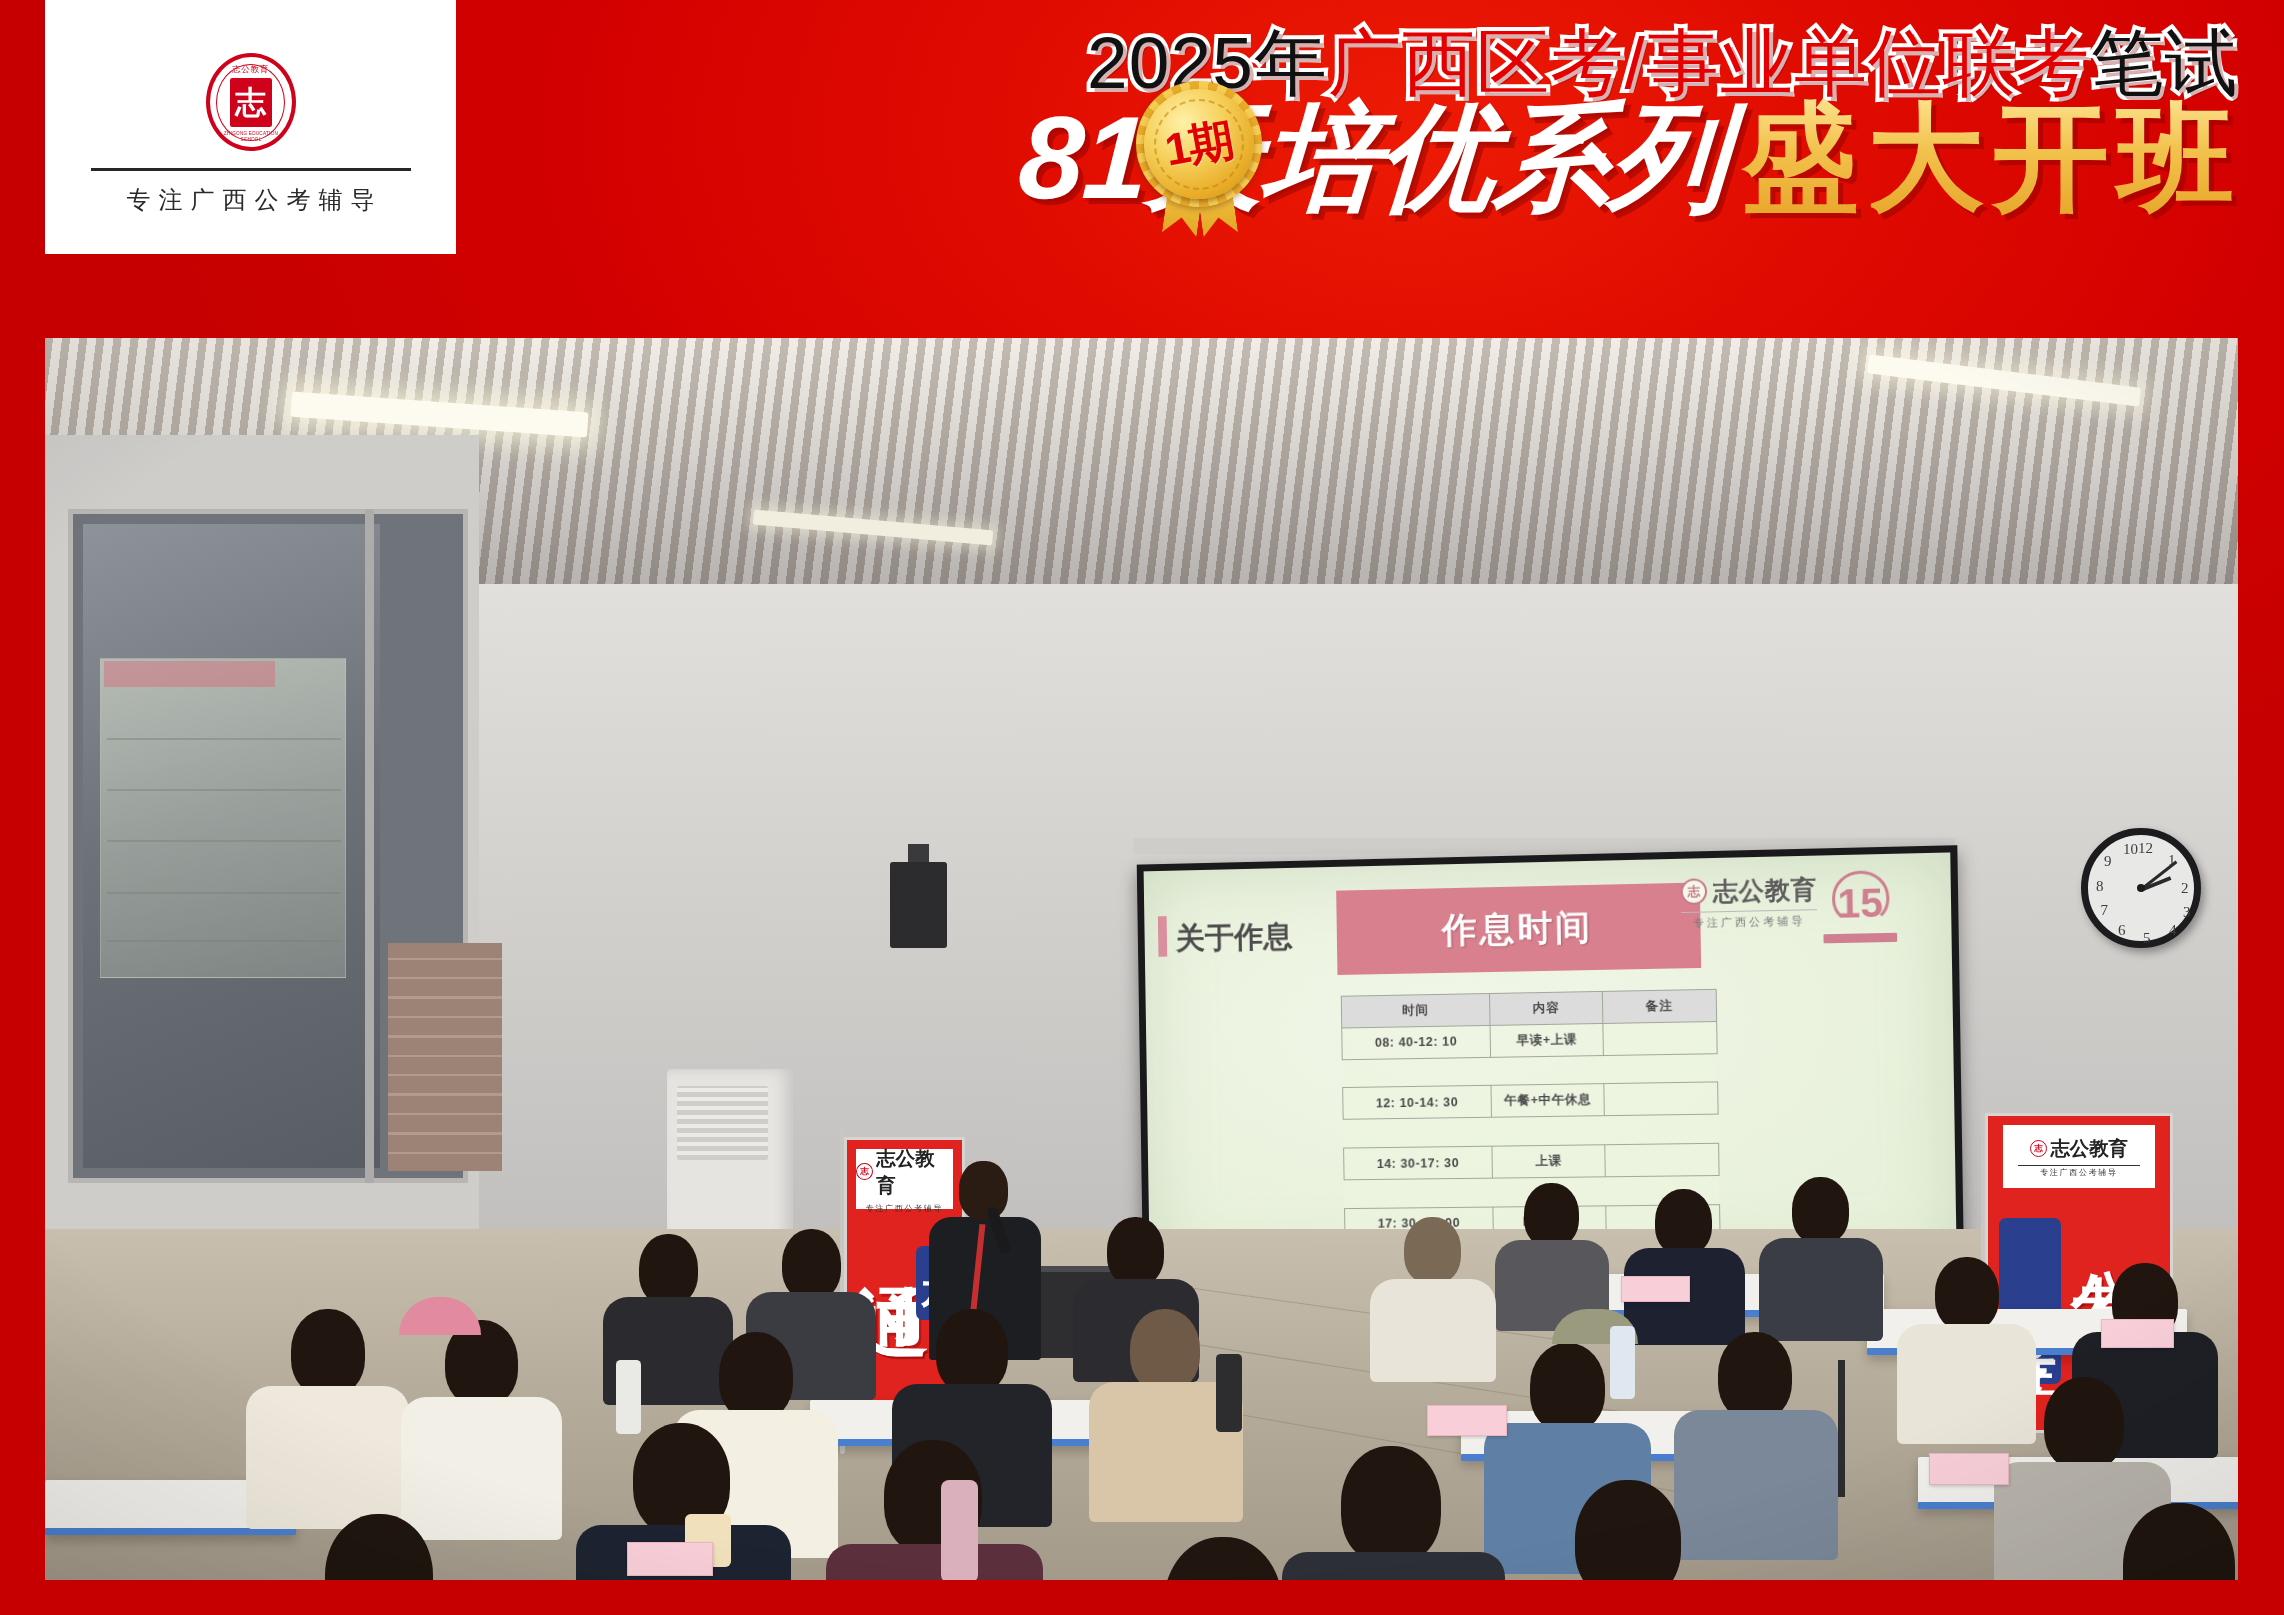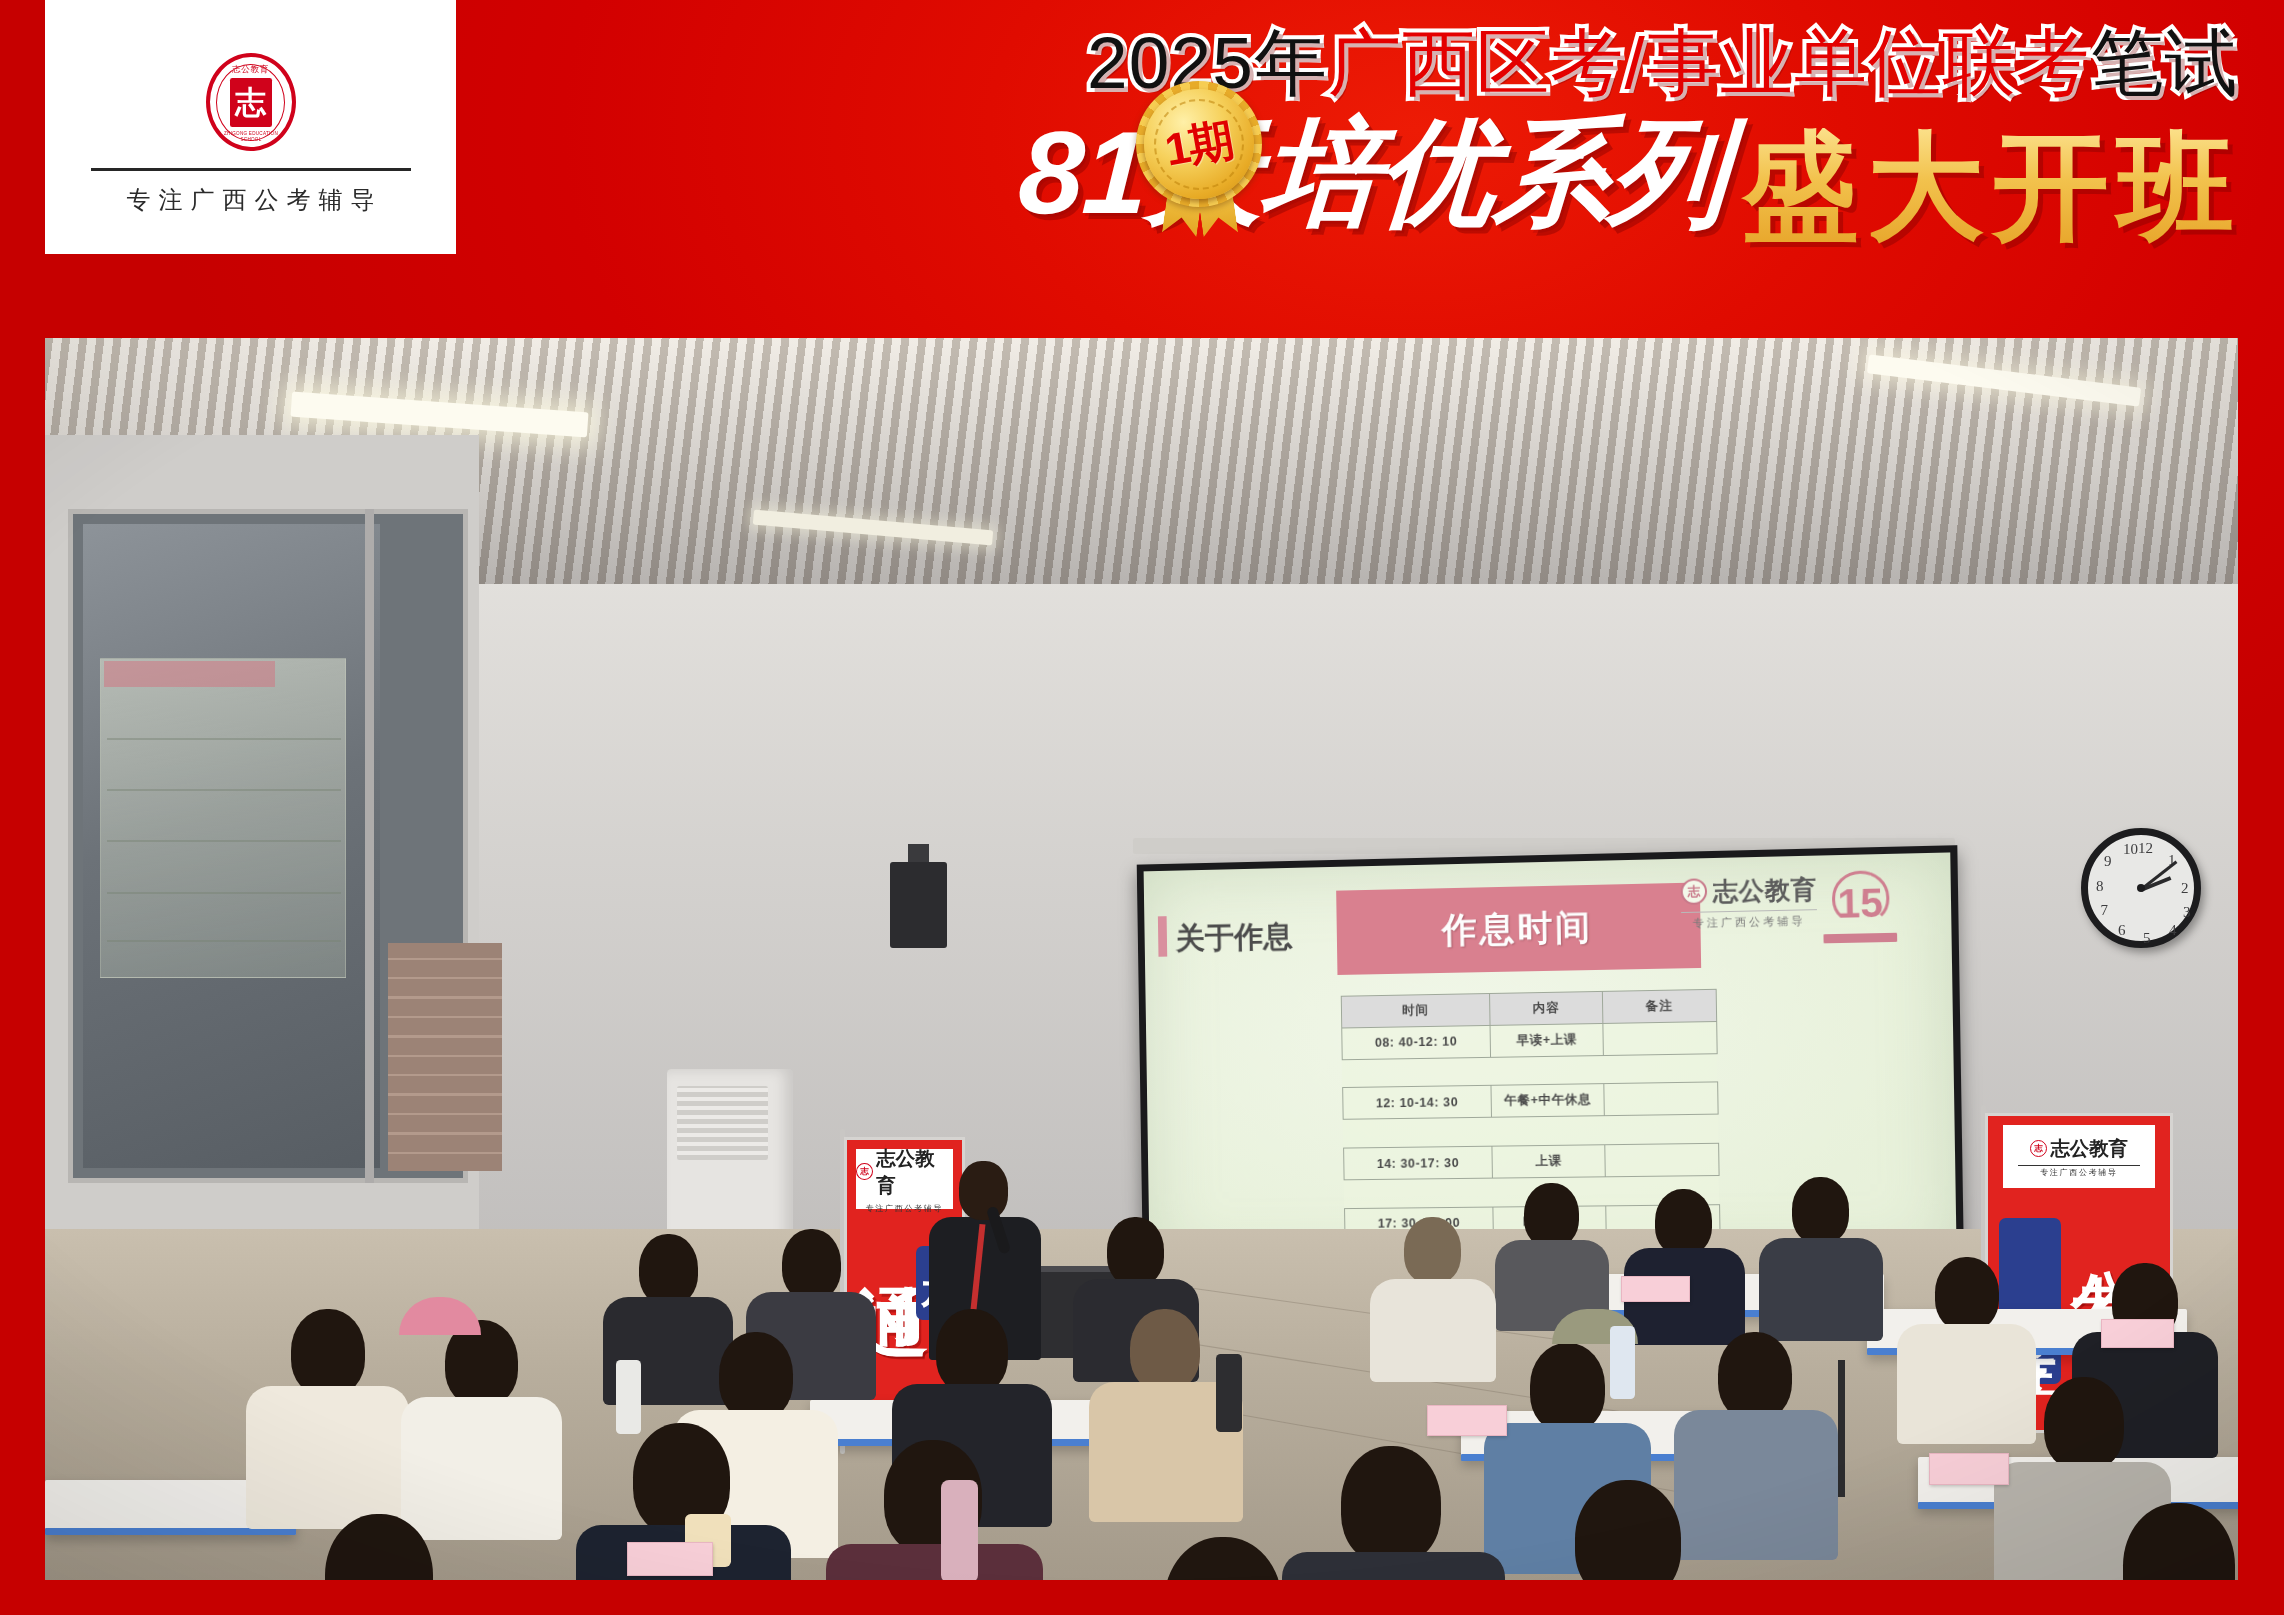--- a/index.html
+++ b/index.html
@@ -95,21 +95,20 @@
   }
   .hl2-gold {
     color:#f0c14b;
     background:linear-gradient(180deg,#fbe08a 0%,#f2c24d 44%,#e8a72c 100%);
     -webkit-background-clip:text; background-clip:text;
     -webkit-text-fill-color:transparent;
     text-shadow:0 0 0 transparent;
     filter:drop-shadow(5.1px 5.7px 0 rgba(120,0,0,.38));
     letter-spacing:8px;
     padding-left:16px;
-    margin-top:29px;
   }
   
   #badge {
     position:absolute; left:1136px; top:86px; width:126px; height:146px;
     z-index:6;
   }
   #badge .ribbon-l, #badge .ribbon-r{
     position:absolute; bottom:-3.4px; width:35px; height:62px;
     background:linear-gradient(180deg,#f7cf54,#e3a522);
   }

